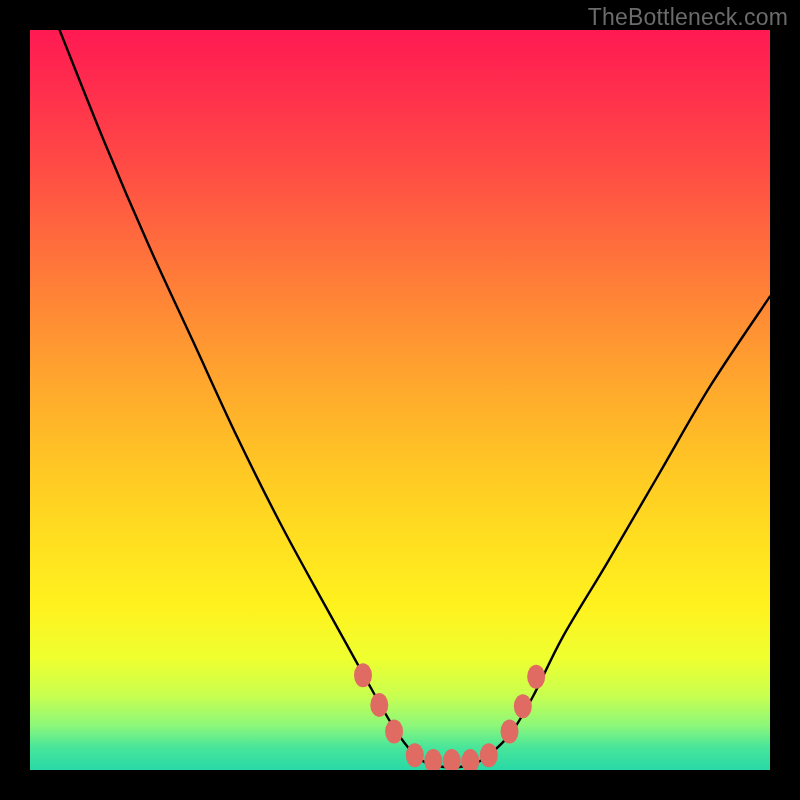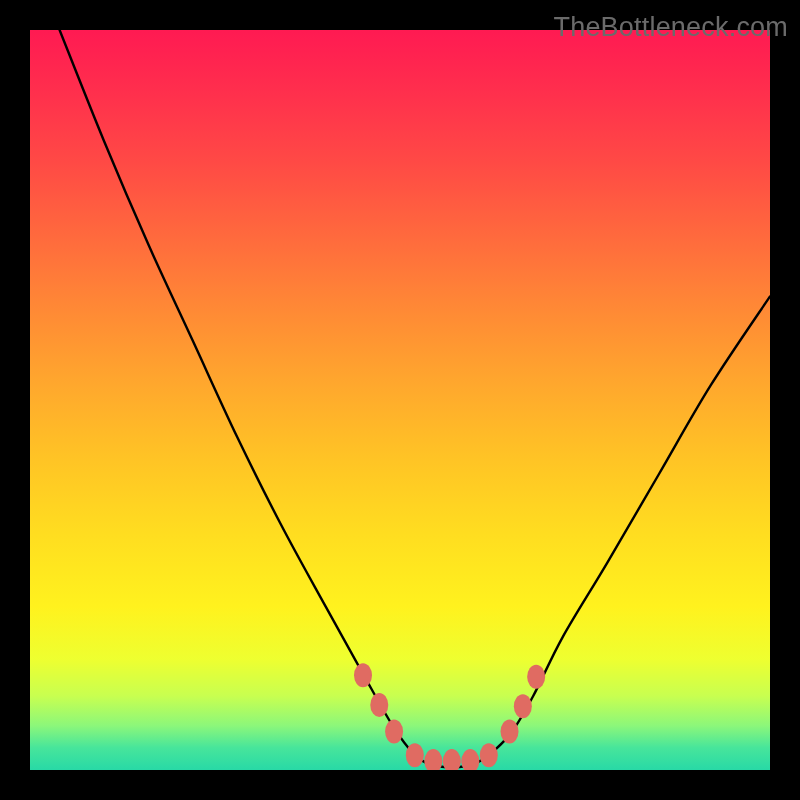--- a/index.html
+++ b/index.html
@@ -48,24 +48,23 @@
   .curve-svg {
     position: absolute;
     left: 0; top: 0;
     width: 740px; height: 740px;
   }
   .attribution {
     position: absolute;
     top: 4px;
     right: 12px;
     color: #6b6b6b;
-    font-size: 27px;
+    font-size: 23px;
     letter-spacing: 0.2px;
     font-weight: 400;
-    margin-top: 8px;
   }
 </style>
 </head>
 <body>
 
 <div class="frame">
 
   <div class="plot-area">
     <div class="gradient-bg"></div>
 

